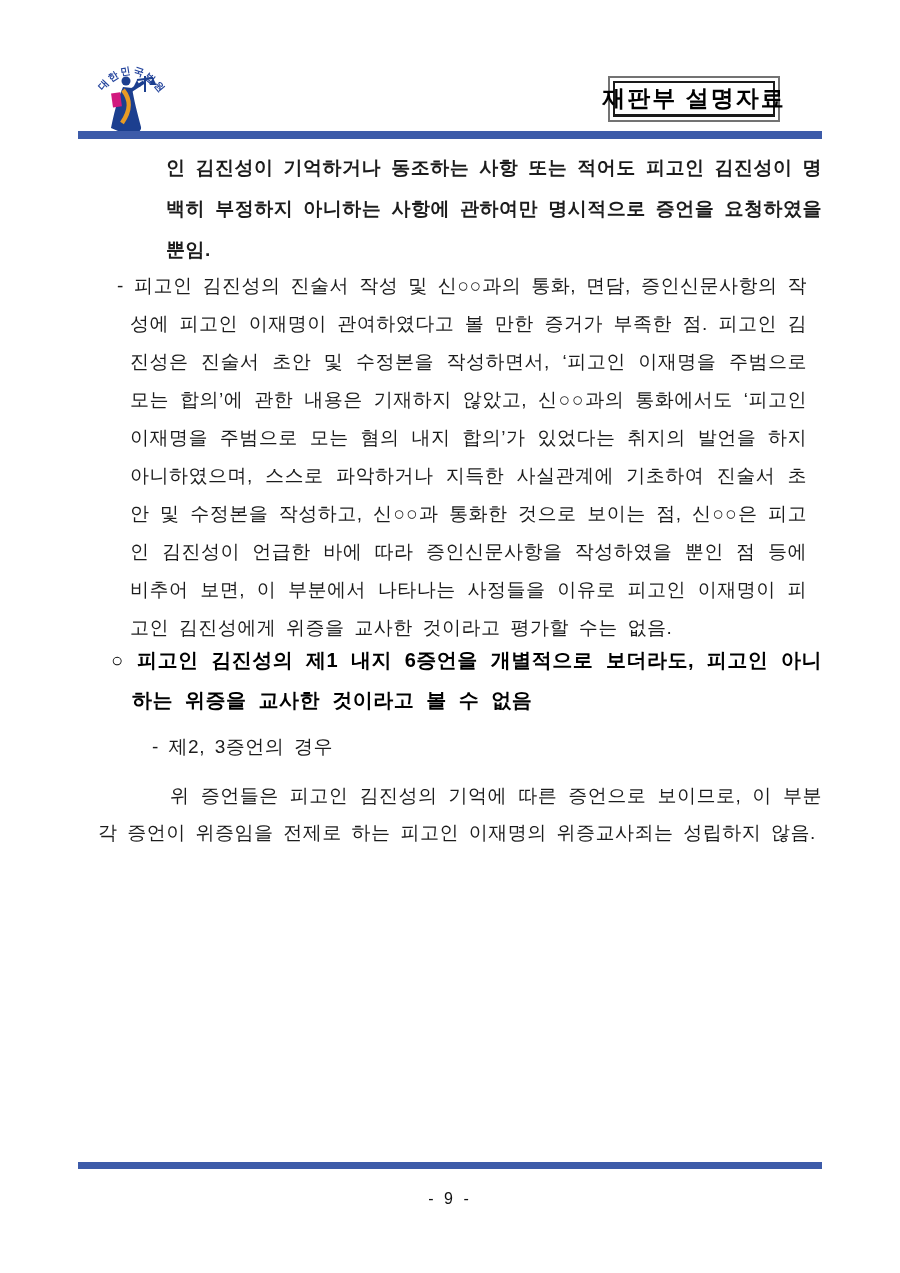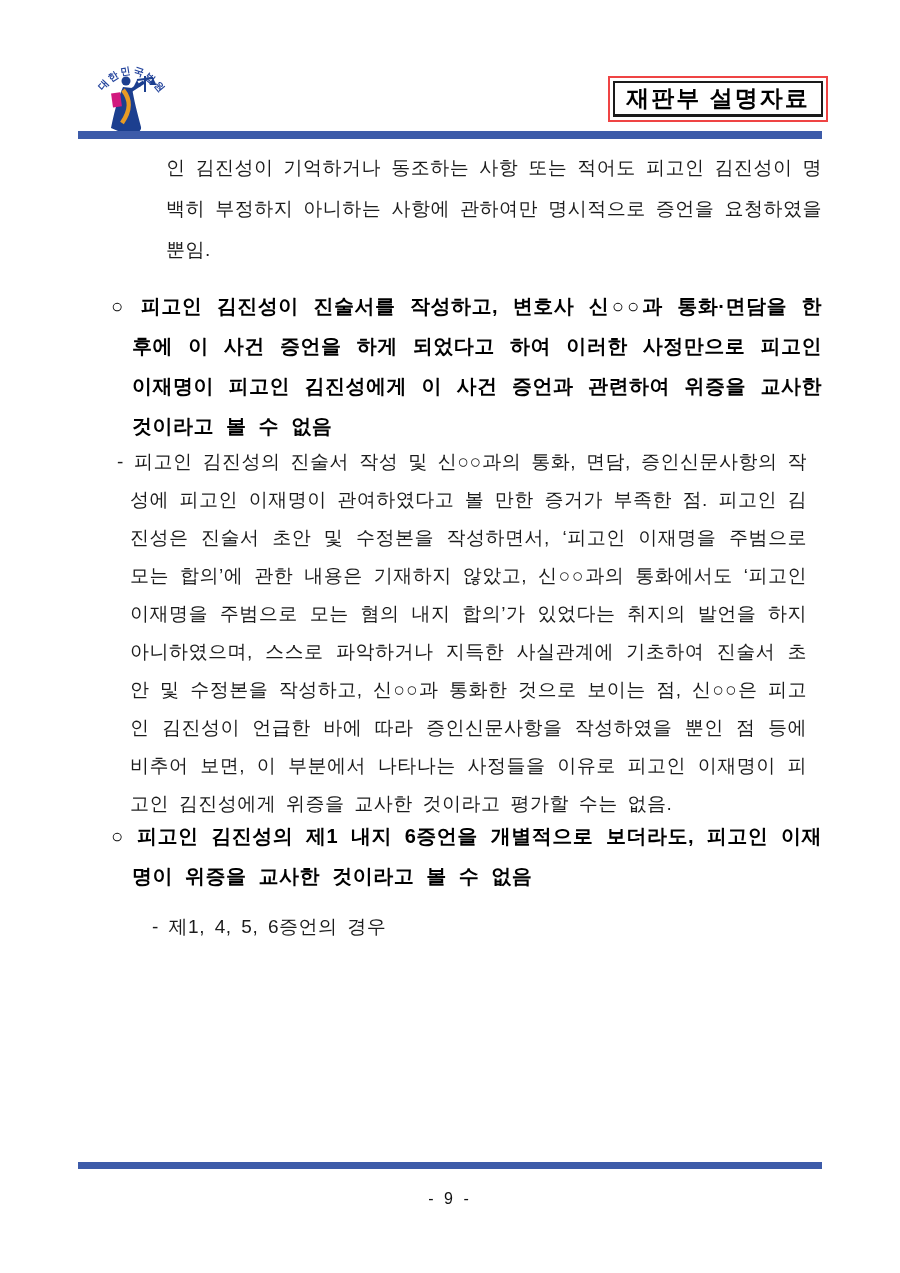--- a/index.html
+++ b/index.html
@@ -8,40 +8,40 @@
     width:900px;height:1273px;
     margin:0 auto;
     background:#ffffff;
     font-family:"Liberation Sans","DejaVu Sans",sans-serif;
     color:#1c1c1c;
     overflow:hidden;
   }
   
   .logo{position:absolute;left:92px;top:50px;width:74px;height:90px;}
   .title-box{
-    position:absolute;left:608px;top:76px;width:220px;height:46px;
-    box-sizing:border-box;border:2px solid #ef4444;background:#fff;
+    position:absolute;left:608px;top:76px;width:172px;height:46px;
+    box-sizing:border-box;border:2px solid #737373;background:#fff;
   }
   .title-box-inner{
     position:absolute;left:3px;right:3px;top:3px;bottom:3px;
     border:2px solid #1a1a1a;border-bottom-width:3px;
     display:flex;align-items:center;justify-content:center;
     font-size:23px;font-weight:bold;letter-spacing:2px;color:#000;
     white-space:nowrap;
   }
   .rule{position:absolute;left:78px;width:744px;background:#3d5ba9;}
   .rule-top{top:131px;height:8px;}
   .rule-bottom{top:1162px;height:7px;}
   
   .content{
     position:absolute;left:78px;top:147px;width:744px;
     font-size:19px;letter-spacing:.5px;word-spacing:4px;
   }
   .jp{text-align:justify;}
-  .intro{margin:0 0 0 88px;line-height:41px;}
+  .intro{margin:0 0 0 88px;line-height:41px;font-weight:bold;}
   .h-sec{
     margin:0;padding-left:54px;text-indent:-21px;
     font-size:20px;font-weight:bold;color:#000;
     line-height:40px;word-spacing:6px;
   }
   .h-sec.first{margin-top:16px;}
   .h-sec.second{margin-top:-7px;}
   .dash-para{
     margin:-3px 15px 0 0;padding-left:52px;text-indent:-13px;
     line-height:38px;
@@ -85,29 +85,29 @@
   <div class="title-box">
     <div class="title-box-inner">재판부 설명자료</div>
   </div>
 
   <div class="rule rule-top"></div>
 
   <div class="content">
 
     <p class="intro jp">인 김진성이 기억하거나 동조하는 사항 또는 적어도 피고인 김진성이 명백히 부정하지 아니하는 사항에 관하여만 명시적으로 증언을 요청하였을 뿐임.</p>
 
-    <p class="h-sec first jp"><span>○</span> <span>피고인 김진성이 진술서를 작성하고, 변호사 신○○과 통화·면담을 한 후에 이 사건 증언을 하게 되었다고 하여 이러한 사정만으로 피고인 이재명이 피고인 김진성에게 이 사건 증언과 관련하여 위증을 교사한 것이라고 볼 수 없음</span></p>
 
     <p class="dash-para jp"><span>-</span> <span>피고인 김진성의 진술서 작성 및 신○○과의 통화, 면담, 증인신문사항의 작성에 피고인 이재명이 관여하였다고 볼 만한 증거가 부족한 점. 피고인 김진성은 진술서 초안 및 수정본을 작성하면서, ‘피고인 이재명을 주범으로 모는 합의’에 관한 내용은 기재하지 않았고, 신○○과의 통화에서도 ‘피고인 이재명을 주범으로 모는 혐의 내지 합의’가 있었다는 취지의 발언을 하지 아니하였으며, 스스로 파악하거나 지득한 사실관계에 기초하여 진술서 초안 및 수정본을 작성하고, 신○○과 통화한 것으로 보이는 점, 신○○은 피고인 김진성이 언급한 바에 따라 증인신문사항을 작성하였을 뿐인 점 등에 비추어 보면, 이 부분에서 나타나는 사정들을 이유로 피고인 이재명이 피고인 김진성에게 위증을 교사한 것이라고 평가할 수는 없음.</span></p>
 
-    <p class="h-sec second jp"><span>○</span> <span>피고인 김진성의 제1 내지 6증언을 개별적으로 보더라도, 피고인 이재명이 위증을 교사한 것이라고 볼 수 없음</span></p>
+    <p class="h-sec second jp"><span>○</span> <span>피고인 김진성의 제1 내지 6증언을 개별적으로 보더라도, 피고인 아니하는 위증을 교사한 것이라고 볼 수 없음</span></p>
 
+    <p class="case-label"><span>-</span> <span>제2, 3증언의 경우</span></p>
 
+    <p class="case-body jp">위 증언들은 피고인 김진성의 기억에 따른 증언으로 보이므로, 이 부분 각 증언이 위증임을 전제로 하는 피고인 이재명의 위증교사죄는 성립하지 않음.</p>
 
-    <p class="case-label second"><span>-</span> <span>제1, 4, 5, 6증언의 경우</span></p>
 
 
   </div>
 
   <div class="rule rule-bottom"></div>
   <div class="page-number">- 9 -</div>
 
 </div>
 
 </body></html>

